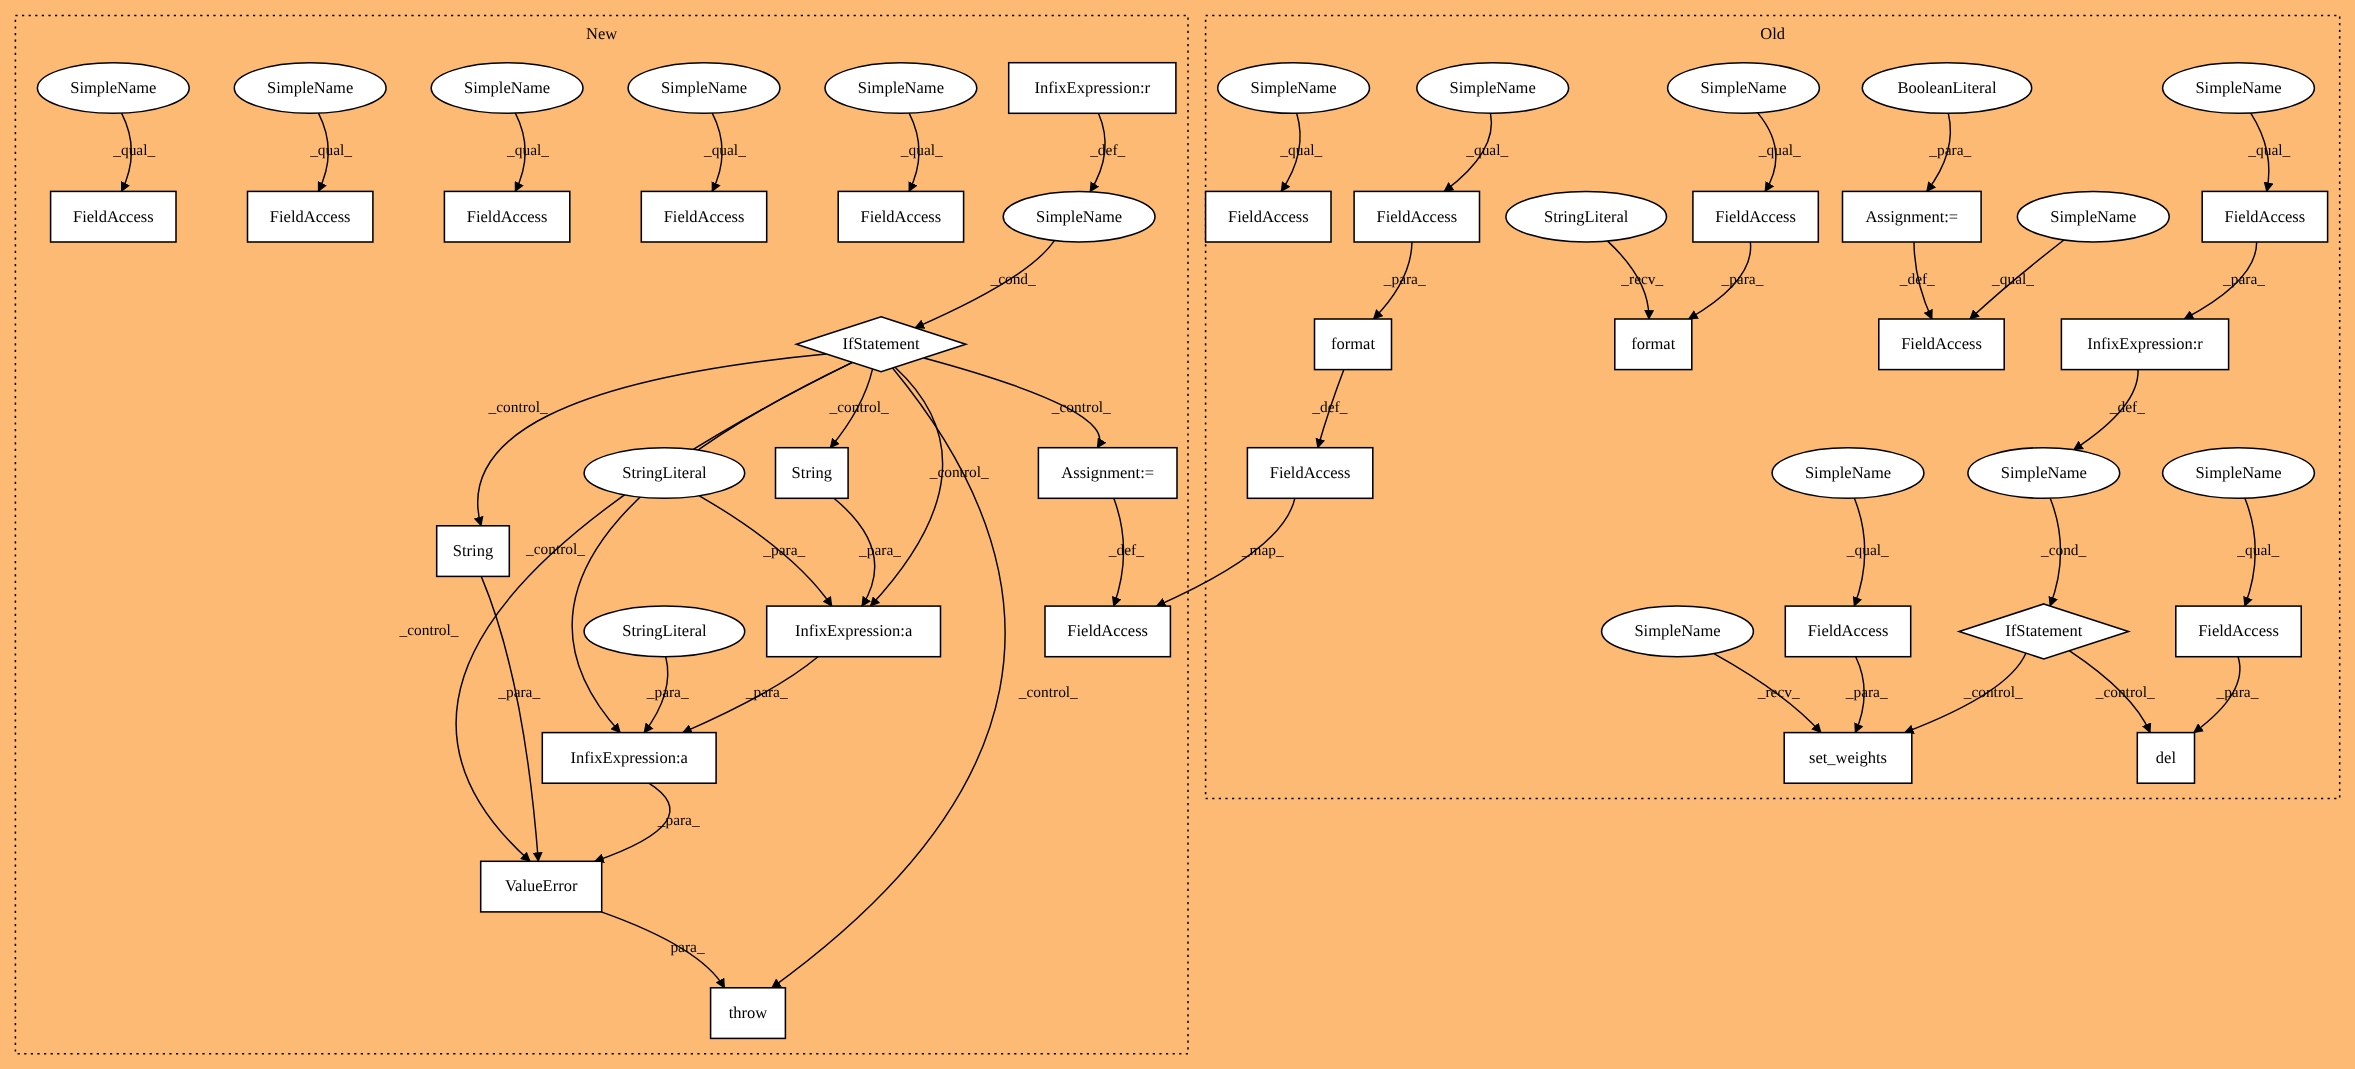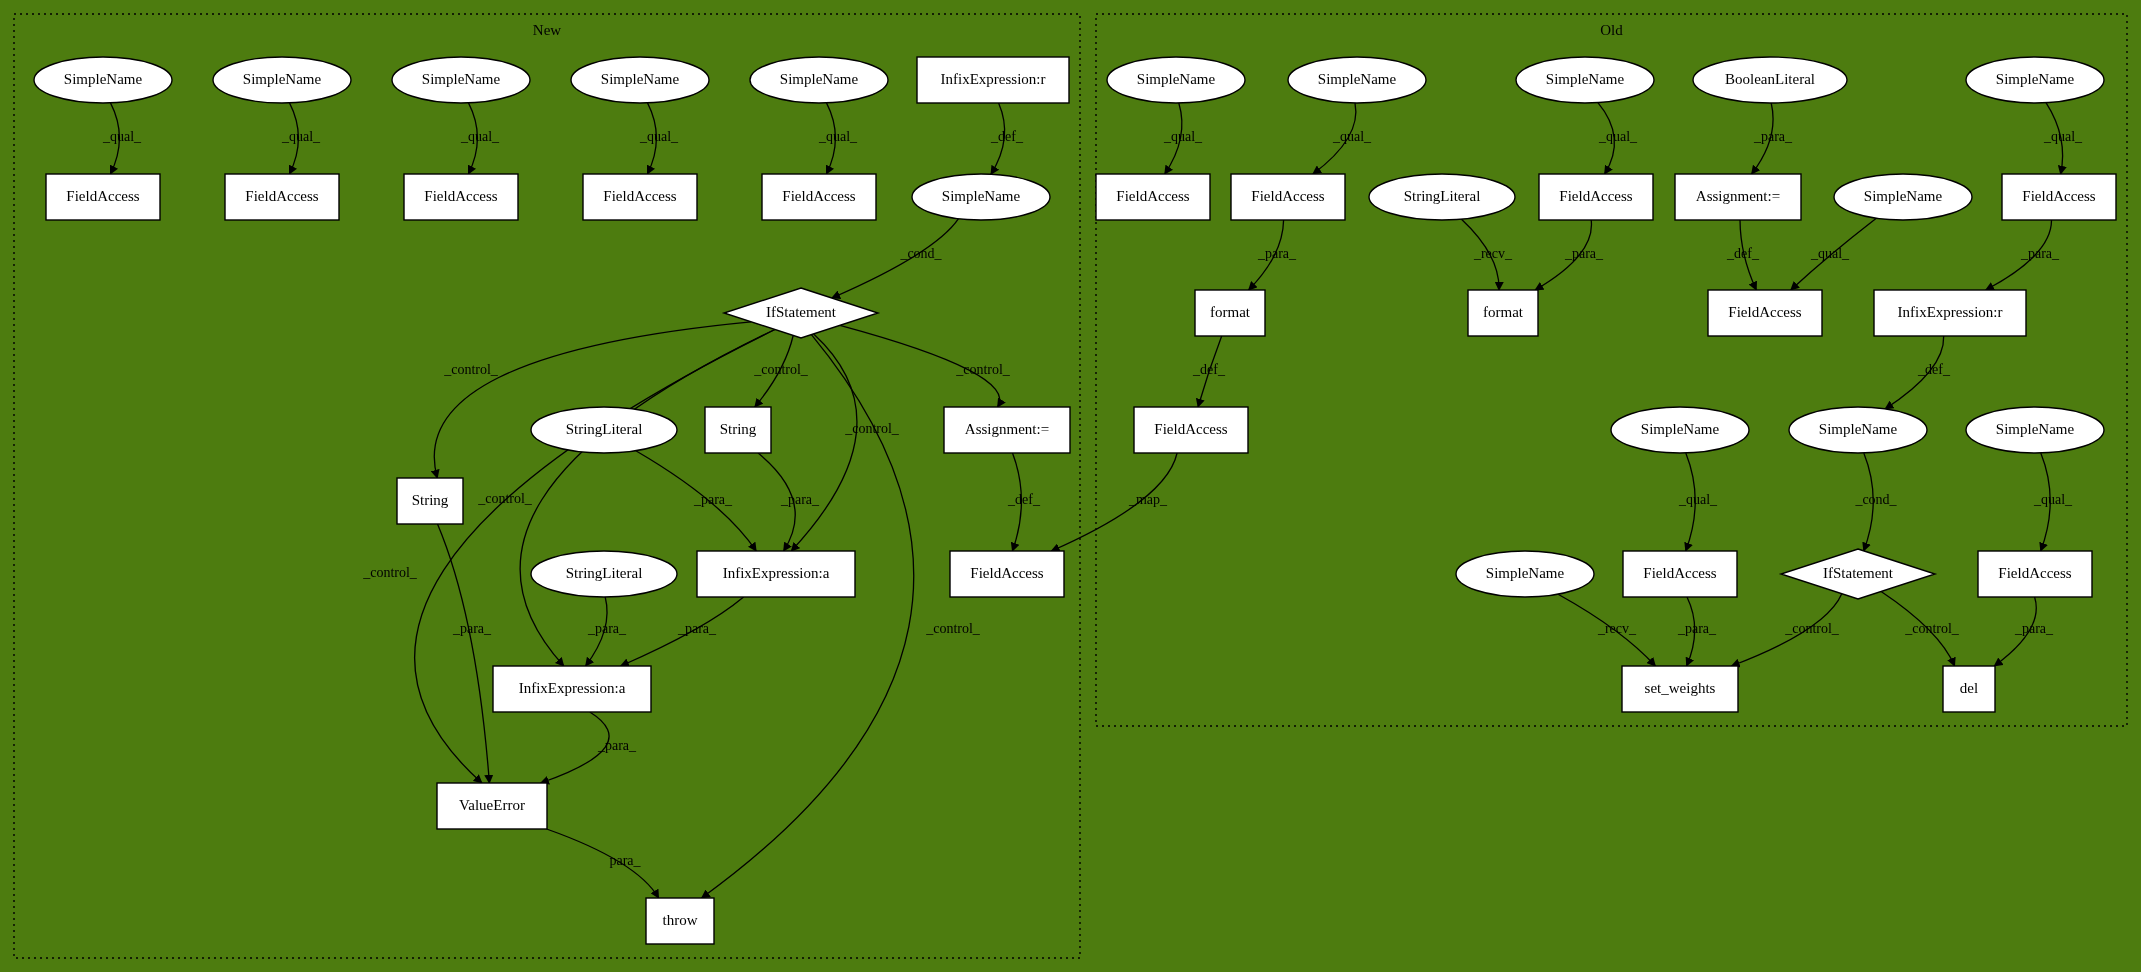--- a/index.html
+++ b/index.html
@@ -1,17 +1,17 @@
 <!DOCTYPE html>
 <html><head>
 <meta charset="utf-8">
 <style>
   html,body{margin:0;padding:0;background:#ffffff;}
   body{font-family:"Liberation Serif","DejaVu Serif",serif;}
-  #root{position:relative;width:2141px;height:972px;background:#4d7c0f;overflow:hidden;}
+  #root{position:relative;width:2141px;height:972px;background:#fdba74;overflow:hidden;}
   svg{display:block;}
   .node-label{font-family:"Liberation Serif","DejaVu Serif",serif;font-size:15px;fill:#000;text-anchor:middle;dominant-baseline:middle;}
   .edge-label{font-family:"Liberation Serif","DejaVu Serif",serif;font-size:14px;fill:#000;text-anchor:middle;dominant-baseline:middle;}
   .cluster-label{font-family:"Liberation Serif","DejaVu Serif",serif;font-size:15px;fill:#000;text-anchor:middle;dominant-baseline:middle;}
   .shape{fill:#ffffff;stroke:#000000;stroke-width:1.4px;}
   .edge{fill:none;stroke:#000000;stroke-width:1.3px;}
   .cluster-box{fill:none;stroke:#000000;stroke-width:1.4px;stroke-dasharray:2 4;}
 </style>
 </head>
 <body>

